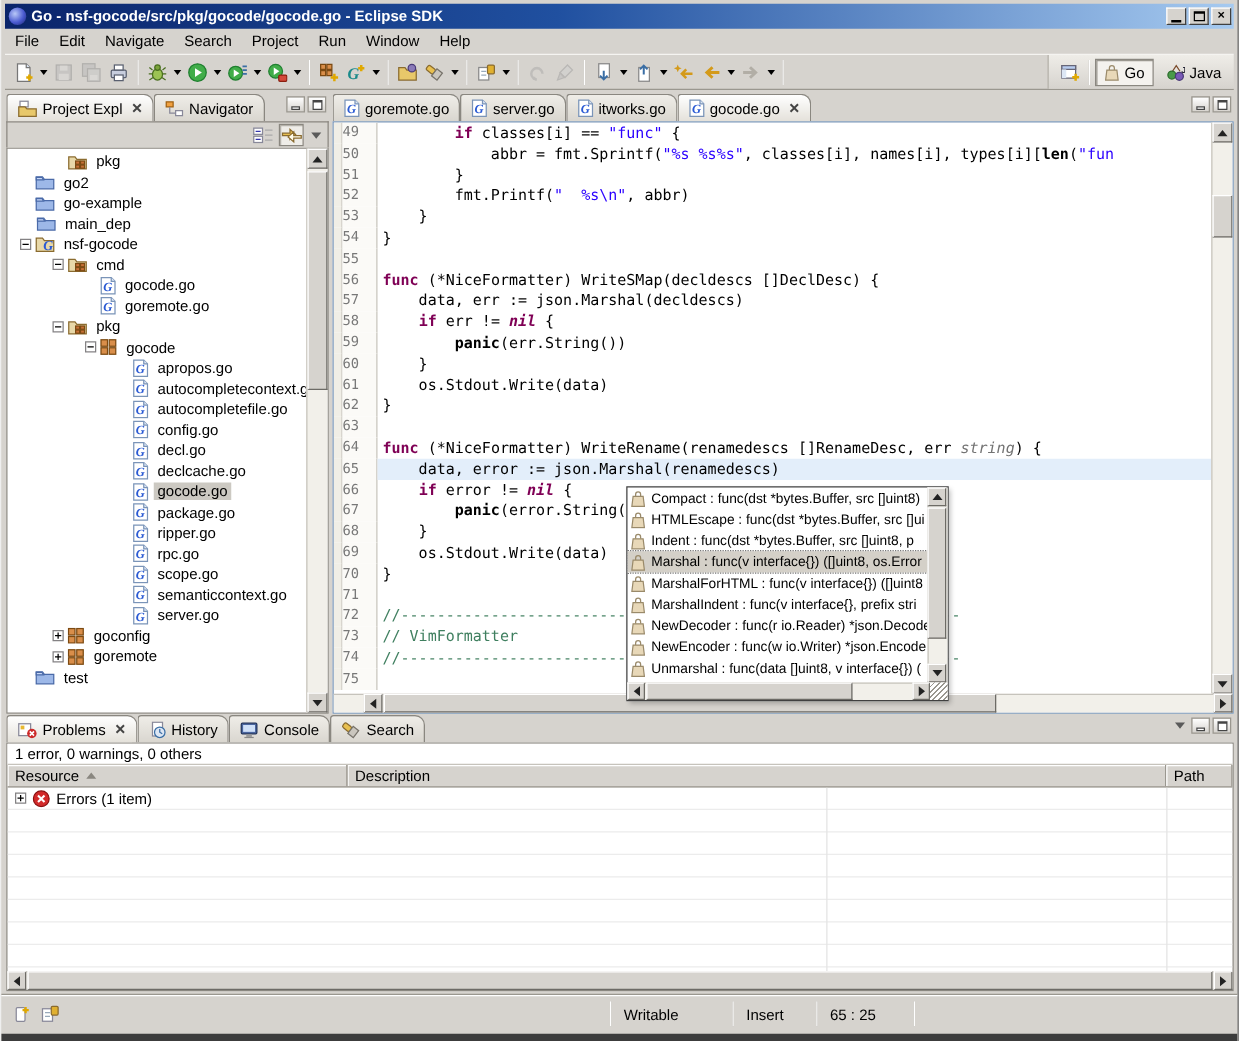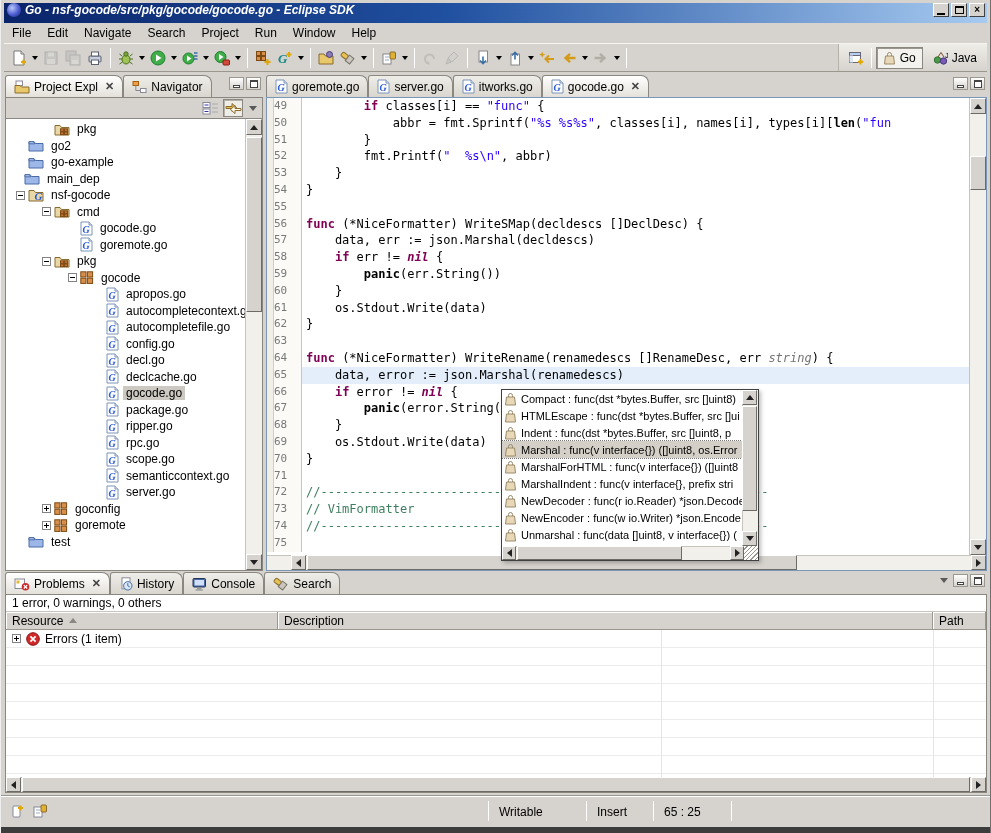--- a/index.html
+++ b/index.html
@@ -1,19 +1,19 @@
 <!DOCTYPE html>
 <html><head>
 <meta charset="utf-8">
 <style>
   html,body{margin:0;padding:0;background:#555;}
   *{box-sizing:border-box;}
   #win{position:relative;width:991px;height:833px;background:#d6d3ce;font-family:"Liberation Sans",sans-serif;font-size:12px;color:#000;overflow:hidden;border-left:1px solid #efefef;border-right:1px solid #6f6f6f;}
   
-  #titlebar{position:absolute;left:3px;top:3px;right:3px;height:20px;background:linear-gradient(90deg,#0a246a 0%,#2050a0 45%,#a6caf0 100%);display:flex;align-items:flex-start;padding:0 2px;color:#fff;font-weight:bold;font-size:12px;font-style:italic;}
+  #titlebar{position:absolute;left:3px;top:3px;right:3px;height:20px;background:linear-gradient(90deg,#0a246a 0%,#2050a0 45%,#a6caf0 100%);display:flex;align-items:center;padding:0 2px;color:#fff;font-weight:bold;font-size:12px;}
   #eclipse-logo{width:14px;height:14px;border-radius:50%;background:radial-gradient(circle at 5px 5px,#b8c8f8,#4a5ad0 55%,#1a2470);margin:0 4px 0 1px;flex:0 0 auto;}
   #title-text{white-space:nowrap;overflow:hidden;flex:1;}
   .wbtn{width:16px;height:14px;background:#d6d3ce;border:1px solid;border-color:#fff #404040 #404040 #fff;margin-left:2px;display:flex;align-items:center;justify-content:center;color:#000;font-size:10px;font-weight:bold;line-height:1;}
   .wbtn .bar{width:8px;height:2px;background:#000;margin-top:7px;}
   .wbtn .box{width:9px;height:8px;border:1px solid #000;border-top-width:2px;}
   
   #menubar{position:absolute;left:3px;top:24px;right:3px;height:19px;display:flex;}
   .menu-item{padding:2px 8px 3px 8px;}
   
   #toolbar{position:absolute;left:3px;top:43px;right:3px;height:29px;border-top:1px solid #f5f4f1;border-bottom:1px solid #9a978f;display:flex;align-items:center;padding-left:4px;}
@@ -434,21 +434,21 @@
           <div class="trow" style="padding-left: 8px;">
             <span class="tslot"></span>
             <span class="ticon">
               <svg width="16" height="13">
                 <path d="M1 12V2.5h5L7.5 4.5H15V12z" fill="#9db8e8" stroke="#4a6aa8"></path>
                 <path d="M1 4.8h5.8L5.5 2.8H1z" fill="#c8d8f8" stroke="#4a6aa8"></path>
               </svg>
             </span>
             <span class="tlabel">go-example</span>
           </div>
-          <div class="trow" style="padding-left: 4px;">
+          <div class="trow" style="padding-left: 9px;">
             <span class="tslot"></span>
             <span class="ticon">
               <svg width="16" height="13">
                 <path d="M1 12V2.5h5L7.5 4.5H15V12z" fill="#9db8e8" stroke="#4a6aa8"></path>
                 <path d="M1 4.8h5.8L5.5 2.8H1z" fill="#c8d8f8" stroke="#4a6aa8"></path>
               </svg>
             </span>
             <span class="tlabel">main_dep</span>
           </div>
           <div class="trow" style="padding-left: 8px;">

